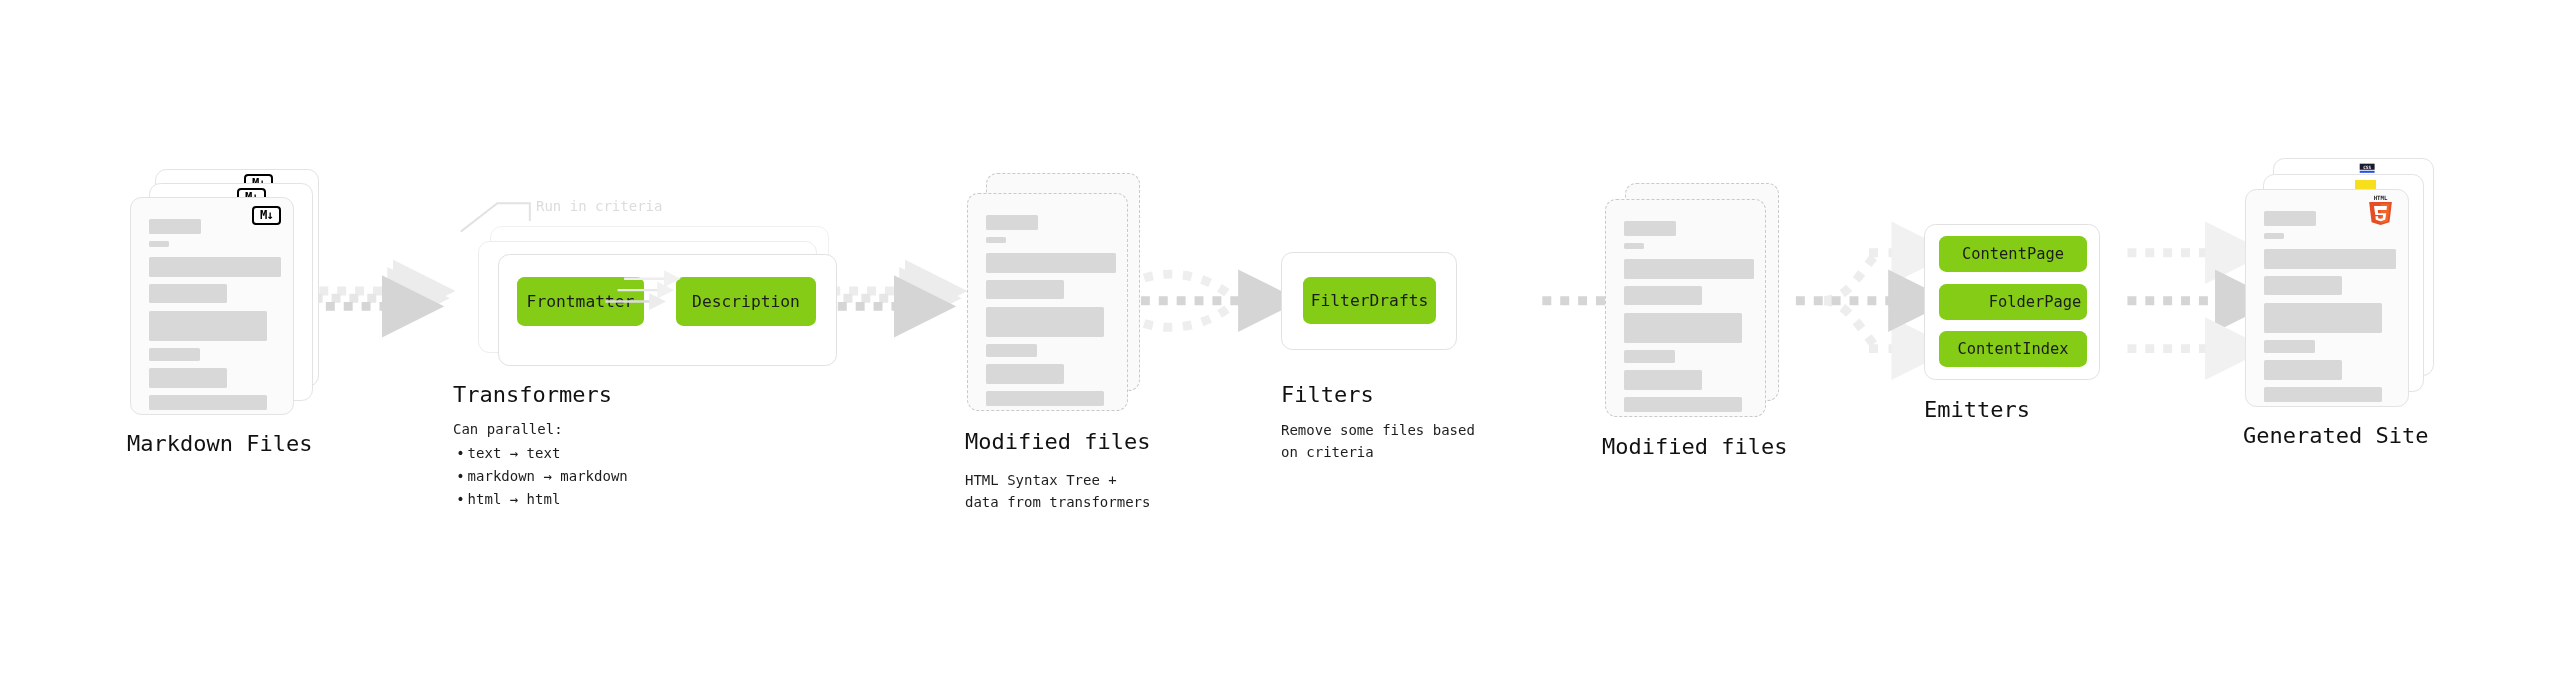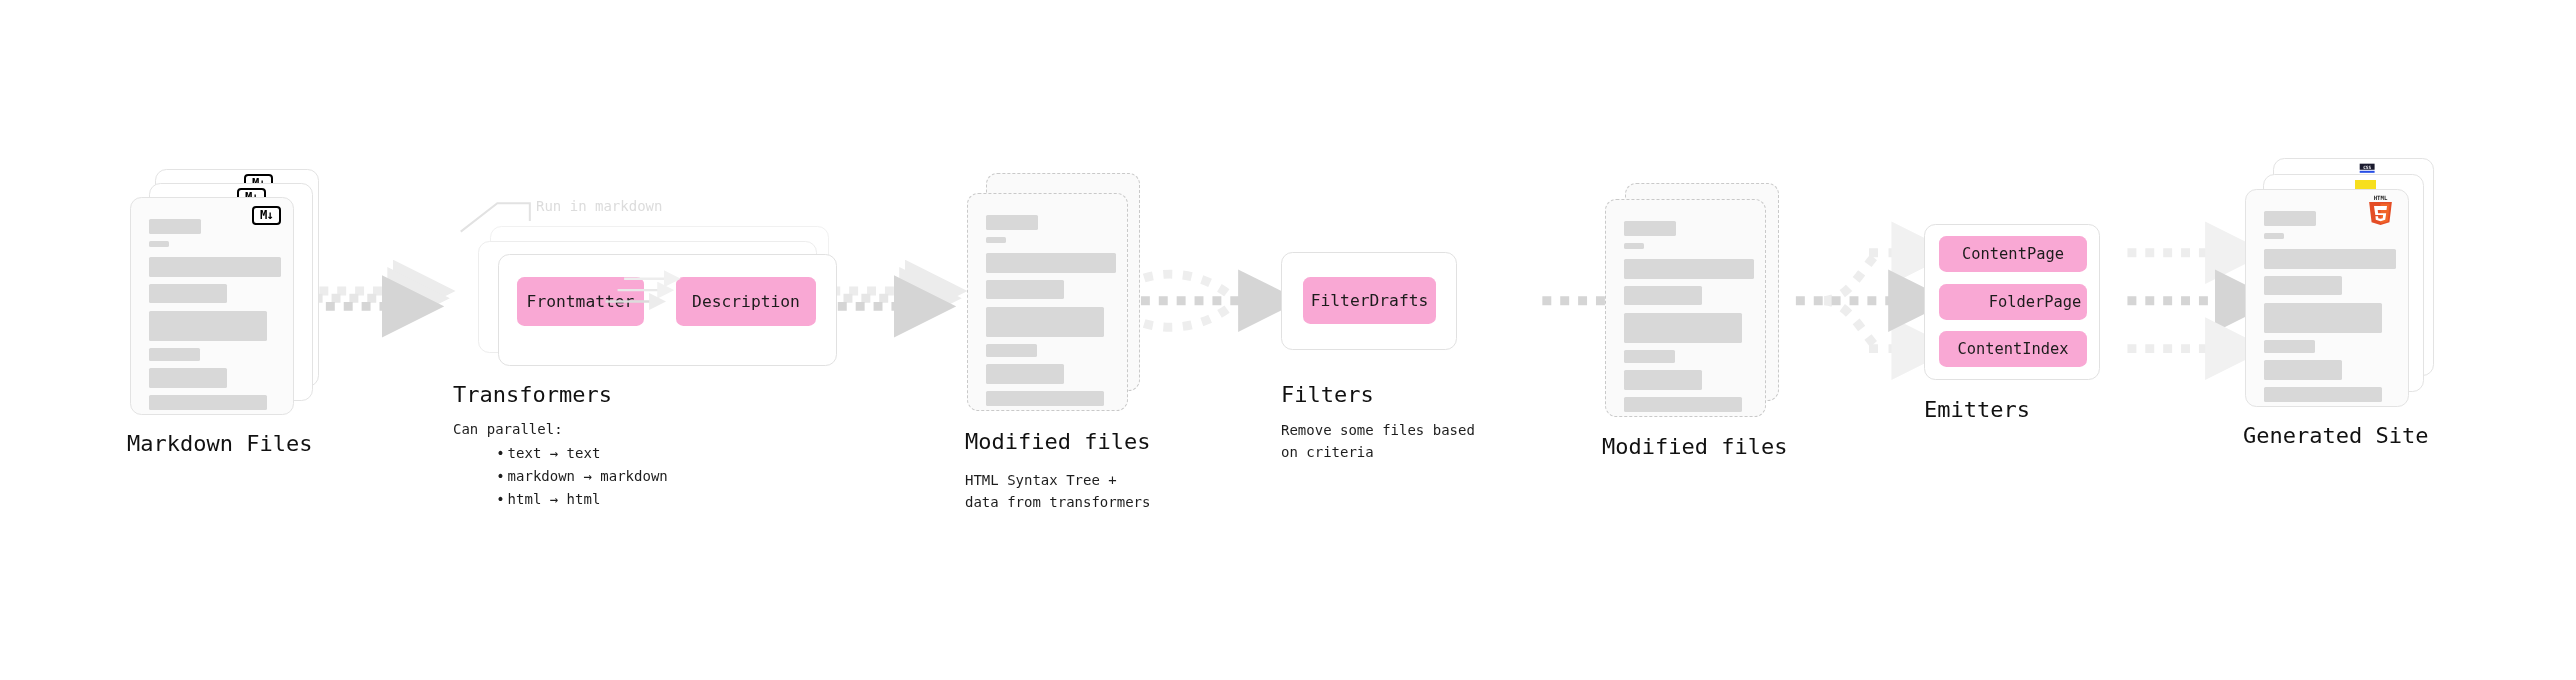--- a/index.html
+++ b/index.html
@@ -75,21 +75,21 @@
   
   .proc-box {
     position: absolute;
     border: 1.6px solid #e1e1e1;
     border-radius: 11.4px;
     background: #ffffff;
     box-sizing: border-box;
   }
   .pill {
     position: absolute;
-    background: #f9a8d4;
+    background: #84cc16;
     border-radius: 7.3px;
     display: flex;
     align-items: center;
     justify-content: center;
     color: #1c1c1c;
     font-size: 16.3px;
     box-sizing: border-box;
     white-space: nowrap;
   }
 
@@ -109,21 +109,21 @@
     white-space: pre-line;
   }
   .caption-list {
     position: absolute;
     font-size: 14px;
     color: #1d1d1d;
     line-height: 1.62;
   }
   .caption-list .lead { margin: 0 0 1.6px 0; }
   .caption-list ul { margin: 0; padding-left: 14.6px; list-style: none; }
-  .caption-list li { position: relative; margin-left: 40px; }
+  .caption-list li { position: relative; }
   .caption-list li::before {
     content: "\2022";
     position: absolute;
     left: -11.4px;
   }
 
   .parallel-label {
     position: absolute;
     font-size: 14px;
     color: #dcdcdc;
@@ -213,21 +213,21 @@
         <div class="bar" style="width:118px; height:30px;"></div>
         <div class="bar" style="width:51px;  height:13px;"></div>
         <div class="bar" style="width:78px;  height:19.5px;"></div>
         <div class="bar" style="width:118px; height:14.6px;"></div>
       </div>
     </div>
     <div class="badge-md" style="left:252px; top:206px;"><span>M</span>↓</div>
   </div>
   <div class="caption-title" style="left:127px; top:431px;">Markdown Files</div>
 
-  <div class="parallel-label" style="left:536px; top:198px;">Run in markdown</div>
+  <div class="parallel-label" style="left:536px; top:198px;">Run in criteria</div>
 
   <div>
 
     <div class="proc-box" style="left:490px; top:226px; width:339px; height:112px; border-color:#f1f1f1;">
       <div class="pill" style="left:28.4px; top:16.3px; width:115px; height:49px; background:#ededed; color:transparent;"></div>
       <div class="pill" style="left:180px; top:16.3px; width:124px; height:49px; background:#ededed; color:transparent;"></div>
     </div>
 
     <div class="proc-box" style="left:478px; top:241px; width:339px; height:112px; border-color:#ededed;">
       <div class="pill" style="left:28.4px; top:16.3px; width:115px; height:49px; background:#e6e6e6; color:transparent;"></div>

